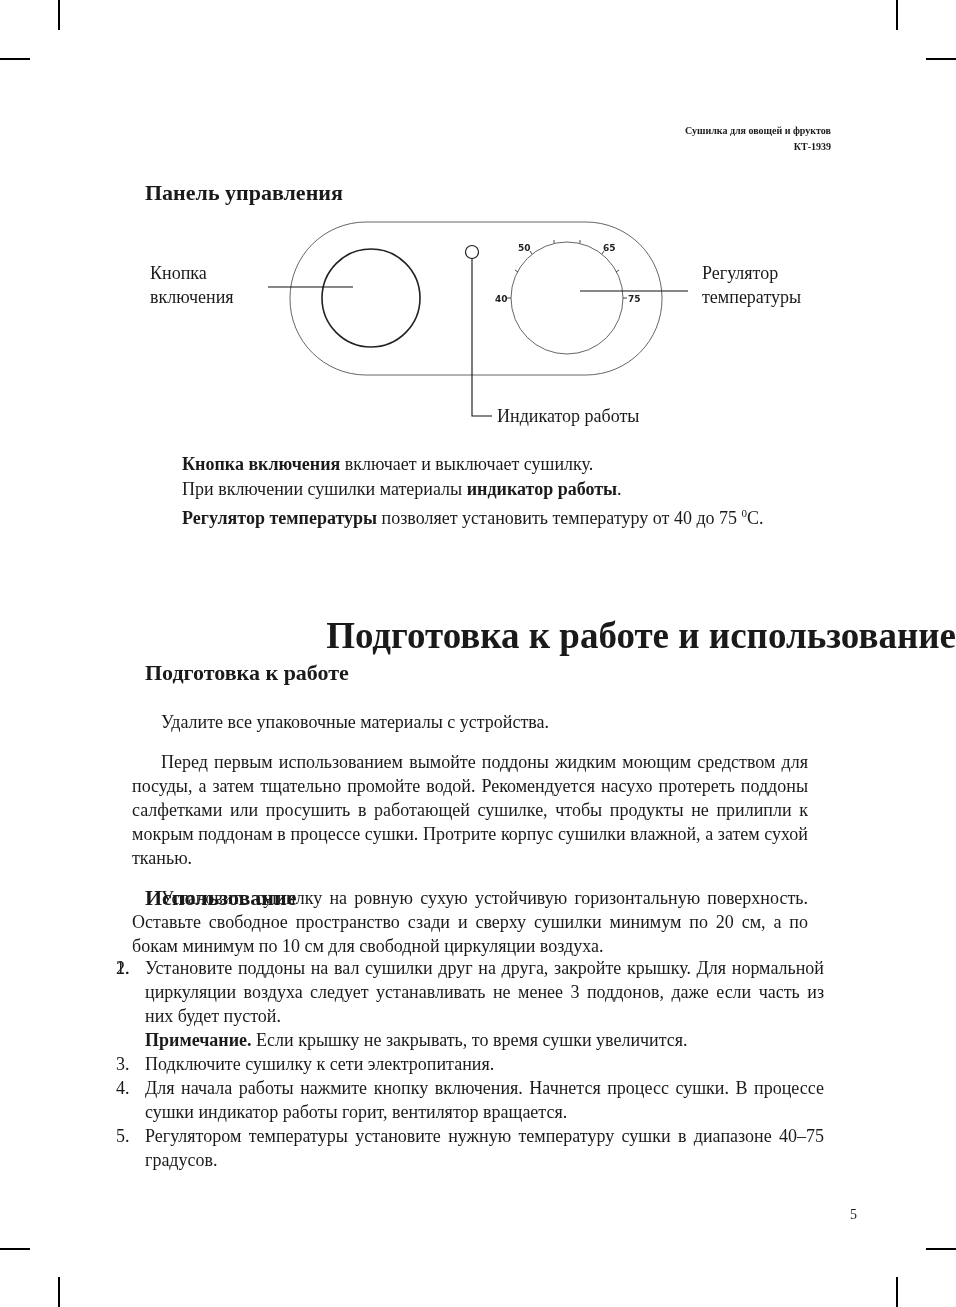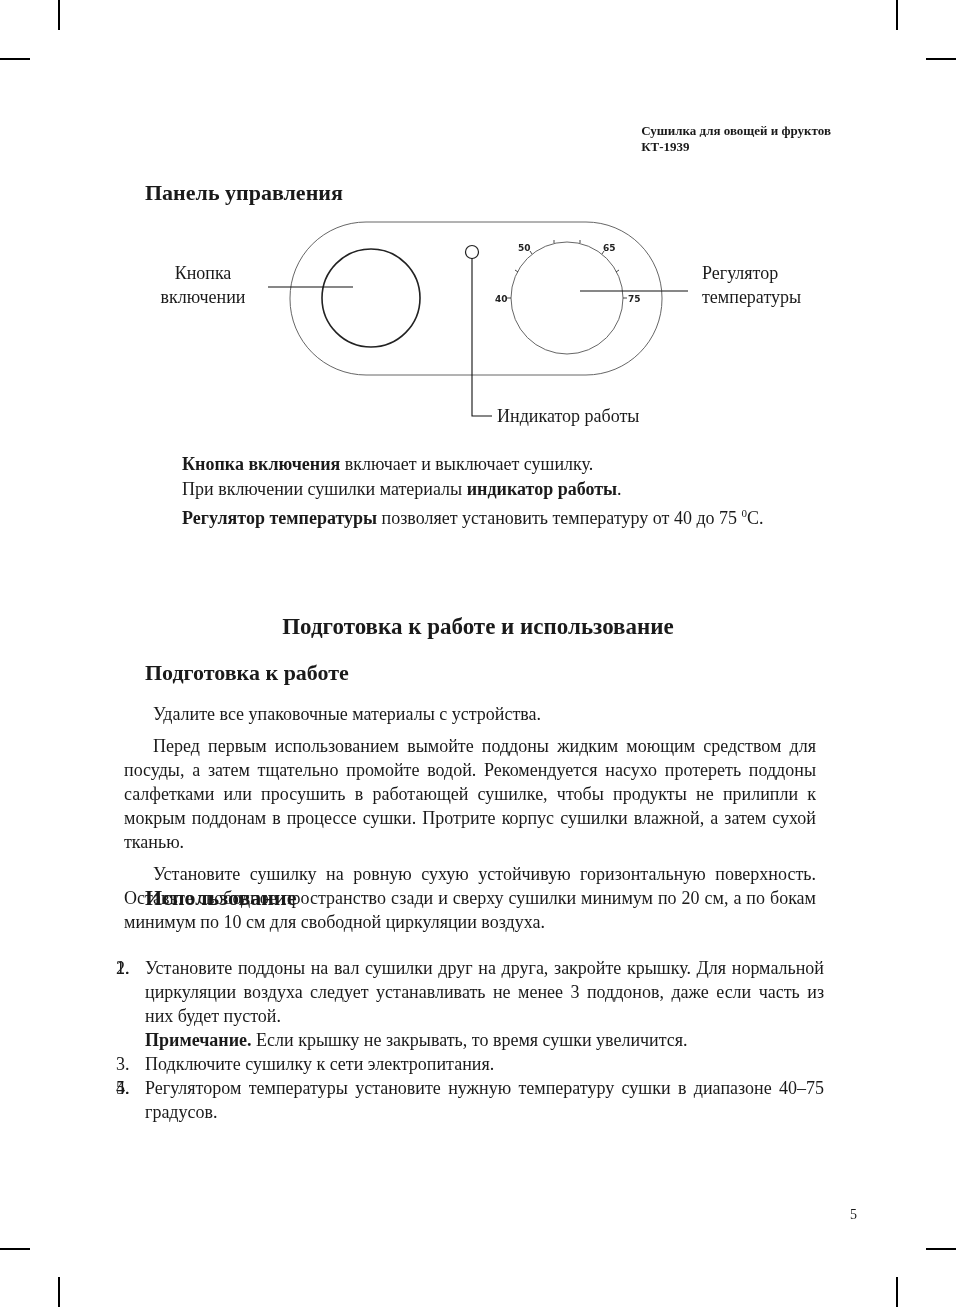--- a/index.html
+++ b/index.html
@@ -1,30 +1,30 @@
 <!DOCTYPE html>
 <html><head>
   <meta charset="utf-8">
   <style>
     html, body { margin: 0; padding: 0; background: #ffffff; }
     body { width: 956px; height: 1307px; position: relative; overflow: hidden;
            font-family: "Liberation Serif", "DejaVu Serif", serif; color: #1a1a1a; }
     .crop { position: absolute; background: #000; }
-    .header { position: absolute; right: 125px; top: 123px; text-align: left;
-              font-weight: bold; font-size: 13px; line-height: 16px; }
+    .header { position: absolute; right: 125px; top: 123px; text-align: right;
+              font-weight: bold; font-size: 10px; line-height: 16px; }
     .sec-title { position: absolute; left: 145px; font-weight: bold; font-size: 22px; }
     .diagram { position: absolute; left: 0; top: 0; }
     .callout { position: absolute; font-size: 18px; line-height: 24px; }
     .desc { position: absolute; left: 145px; top: 452px; font-size: 18px; line-height: 24.5px; margin-left: 37px; }
     .desc b { font-weight: bold; }
-    .main-title { position: absolute; left: 0; width: 956px; text-align: center; top: 614px;
-                  font-size: 23px; font-weight: bold; }
+    .main-title { position: absolute; left: 0; width: 956px; text-align: right; top: 614px;
+                  font-size: 37px; font-weight: bold; }
     .para-block { position: absolute; left: 116px; width: 708px; font-size: 18px; line-height: 24px;
                   text-align: justify; }
-    .para-block p { margin: 8px; text-indent: 29px; }
+    .para-block p { margin: 16px; text-indent: 29px; }
     ol.steps { position: absolute; left: 116px; top: 956px; width: 708px; margin: 0; padding: 0;
                list-style: none; font-size: 18px; line-height: 24px; text-align: justify; }
     ol.steps li { position: relative; padding-left: 29px; }
     ol.steps .num { position: absolute; left: 0; top: 0; }
     ol.steps .note b { font-weight: bold; }
     .page-num { position: absolute; left: 850px; top: 1207px; font-size: 14px; }
   </style>
 </head>
 <body>
 
@@ -61,23 +61,23 @@
   </g>
   <text x="495" y="302" font-size="9" font-weight="bold" font-family="DejaVu Sans, sans-serif" fill="#222">40</text>
   <text x="518" y="251" font-size="9" font-weight="bold" font-family="DejaVu Sans, sans-serif" fill="#222">50</text>
   <text x="603" y="251" font-size="9" font-weight="bold" font-family="DejaVu Sans, sans-serif" fill="#222">65</text>
   <text x="628" y="302" font-size="9" font-weight="bold" font-family="DejaVu Sans, sans-serif" fill="#222">75</text>
   <line x1="268" y1="287" x2="353" y2="287" stroke="#111" stroke-width="1.1"></line>
   <line x1="580" y1="291" x2="688" y2="291" stroke="#111" stroke-width="1.1"></line>
   <polyline points="472,258 472,416 492,416" fill="none" stroke="#111" stroke-width="1.1"></polyline>
 </svg>
 
-<div class="callout" style="left:150px;top:261px;width:106px;text-align:center;">
+<div class="callout" style="left:150px;top:261px;width:106px;text-align:left;">
   <div>Кнопка</div>
-  <div>включении</div>
+  <div>включения</div>
 </div>
 <div class="callout" style="left:702px;top:261px;">
   <div>Регулятор</div>
   <div>температуры</div>
 </div>
 <div class="callout" style="left:497px;top:404px;">Индикатор работы</div>
 
 <div class="desc">
   <div>
     <b>Кнопка включения</b><span> включает и выключает сушилку.</span>
@@ -101,17 +101,17 @@
 </div>
 
 <div class="sec-title" style="top:885px;">Использование</div>
 
 <ol class="steps">
   <li><span class="num">1.</span></li>
   <li><span class="num">2.</span><span>Установите поддоны на вал сушилки друг на друга, закройте крышку. Для нормальной циркуляции воздуха следует устанавливать не менее 3 поддонов, даже если часть из них будет пустой.</span>
     <div class="note"><b>Примечание.</b><span> Если крышку не закрывать, то время сушки увеличится.</span></div>
   </li>
   <li><span class="num">3.</span><span>Подключите сушилку к сети электропитания.</span></li>
-  <li><span class="num">4.</span></li>
+  <li><span class="num">4.</span><span>Для начала работы нажмите кнопку включения. Начнется процесс сушки. В процессе сушки индикатор работы горит, вентилятор вращается.</span></li>
   <li><span class="num">5.</span><span>Регулятором температуры установите нужную температуру сушки в диапазоне 40–75 градусов.</span></li>
 </ol>
 
 <div class="page-num">5</div>
 
 </body></html>

